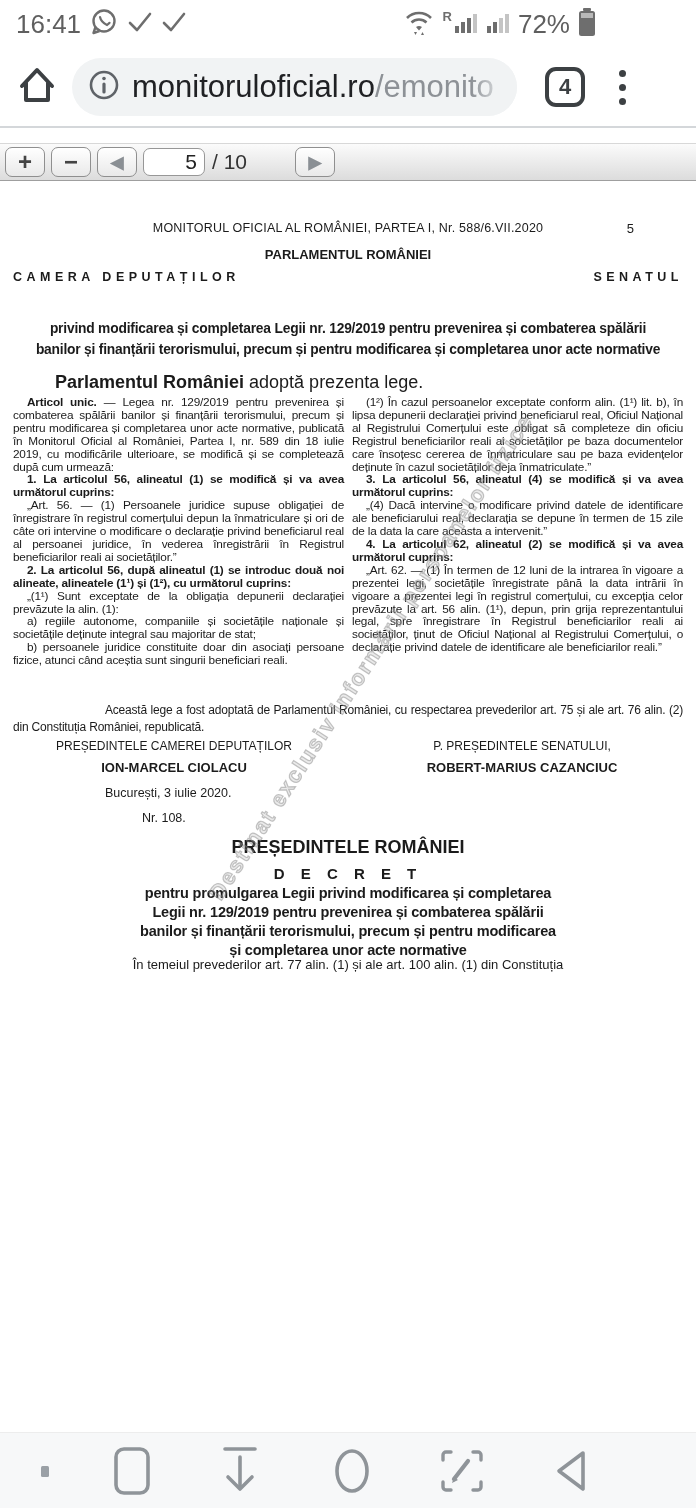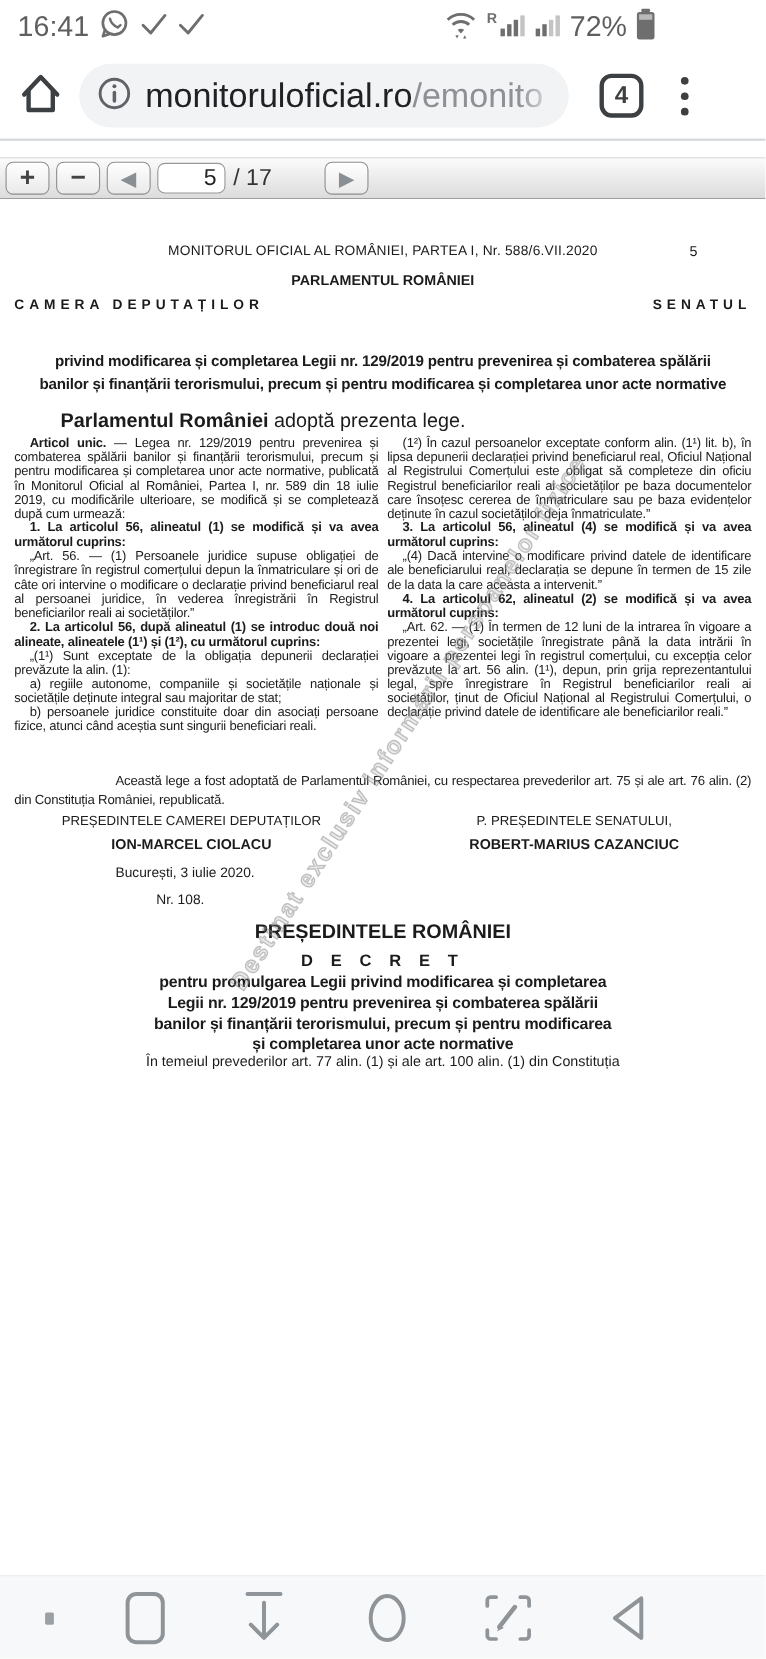--- a/index.html
+++ b/index.html
@@ -172,21 +172,21 @@
 </div>
 <div class="browser-divider"></div>
 
 <div class="pdf-toolbar">
   <div class="tb-btn">+</div>
   <div class="tb-btn">−</div>
   <div class="tb-btn tb-prev">
       <span class="tb-arrow">◀</span>
     </div>
   <input class="page-input" value="5" style="">
-  <span class="page-total">/ 17</span>
+  <span class="page-total">/ 10</span>
   <div class="tb-btn tb-next">
       <span class="tb-arrow">▶</span>
     </div>
 </div>
 
 <div class="doc">
   <div class="abs center doc-header">MONITORUL OFICIAL AL ROMÂNIEI, PARTEA I, Nr. 588/6.VII.2020</div>
   <div class="abs doc-pagenum">5</div>
   <div class="abs center doc-parliament">PARLAMENTUL ROMÂNIEI</div>
   <div class="abs chamber-left">CAMERA DEPUTAȚILOR</div>

